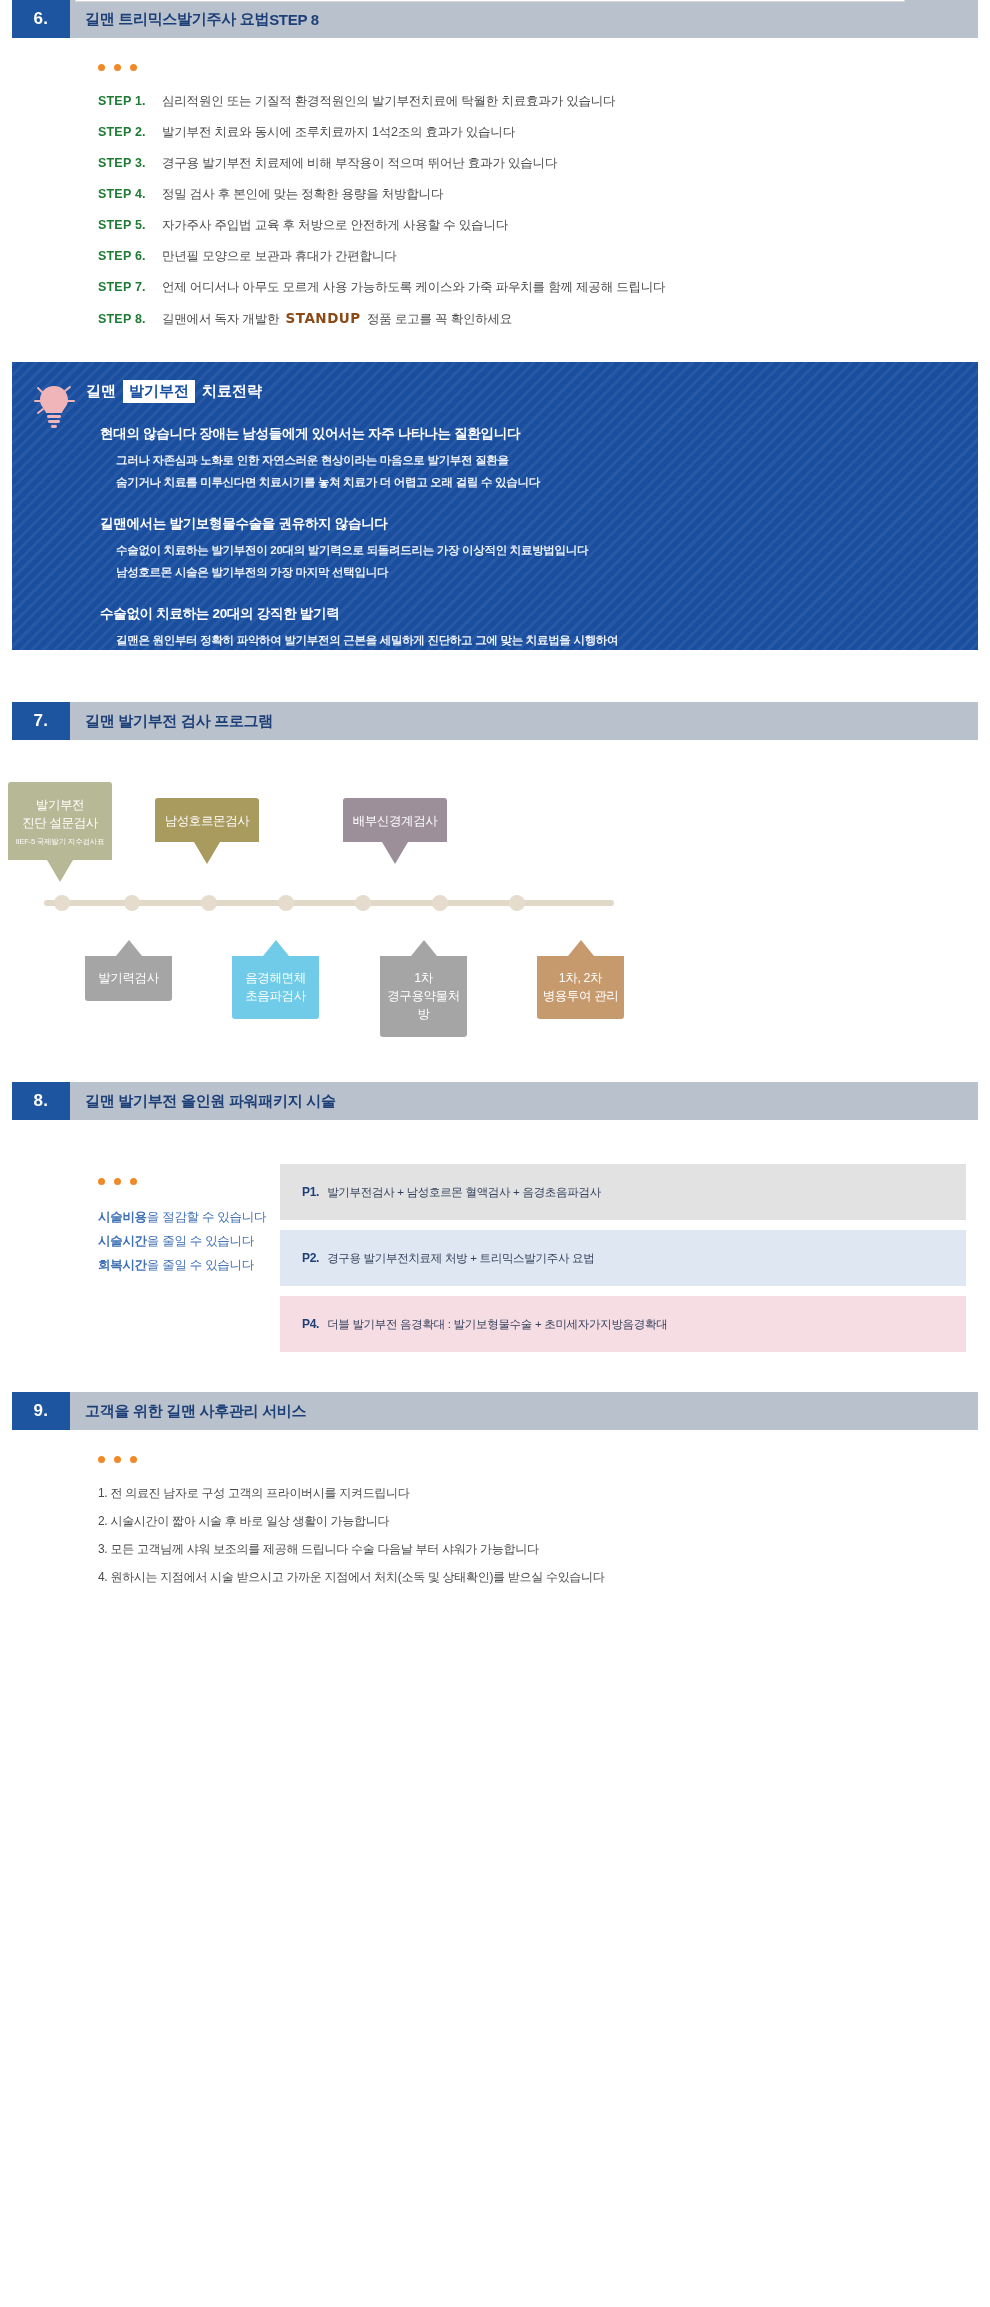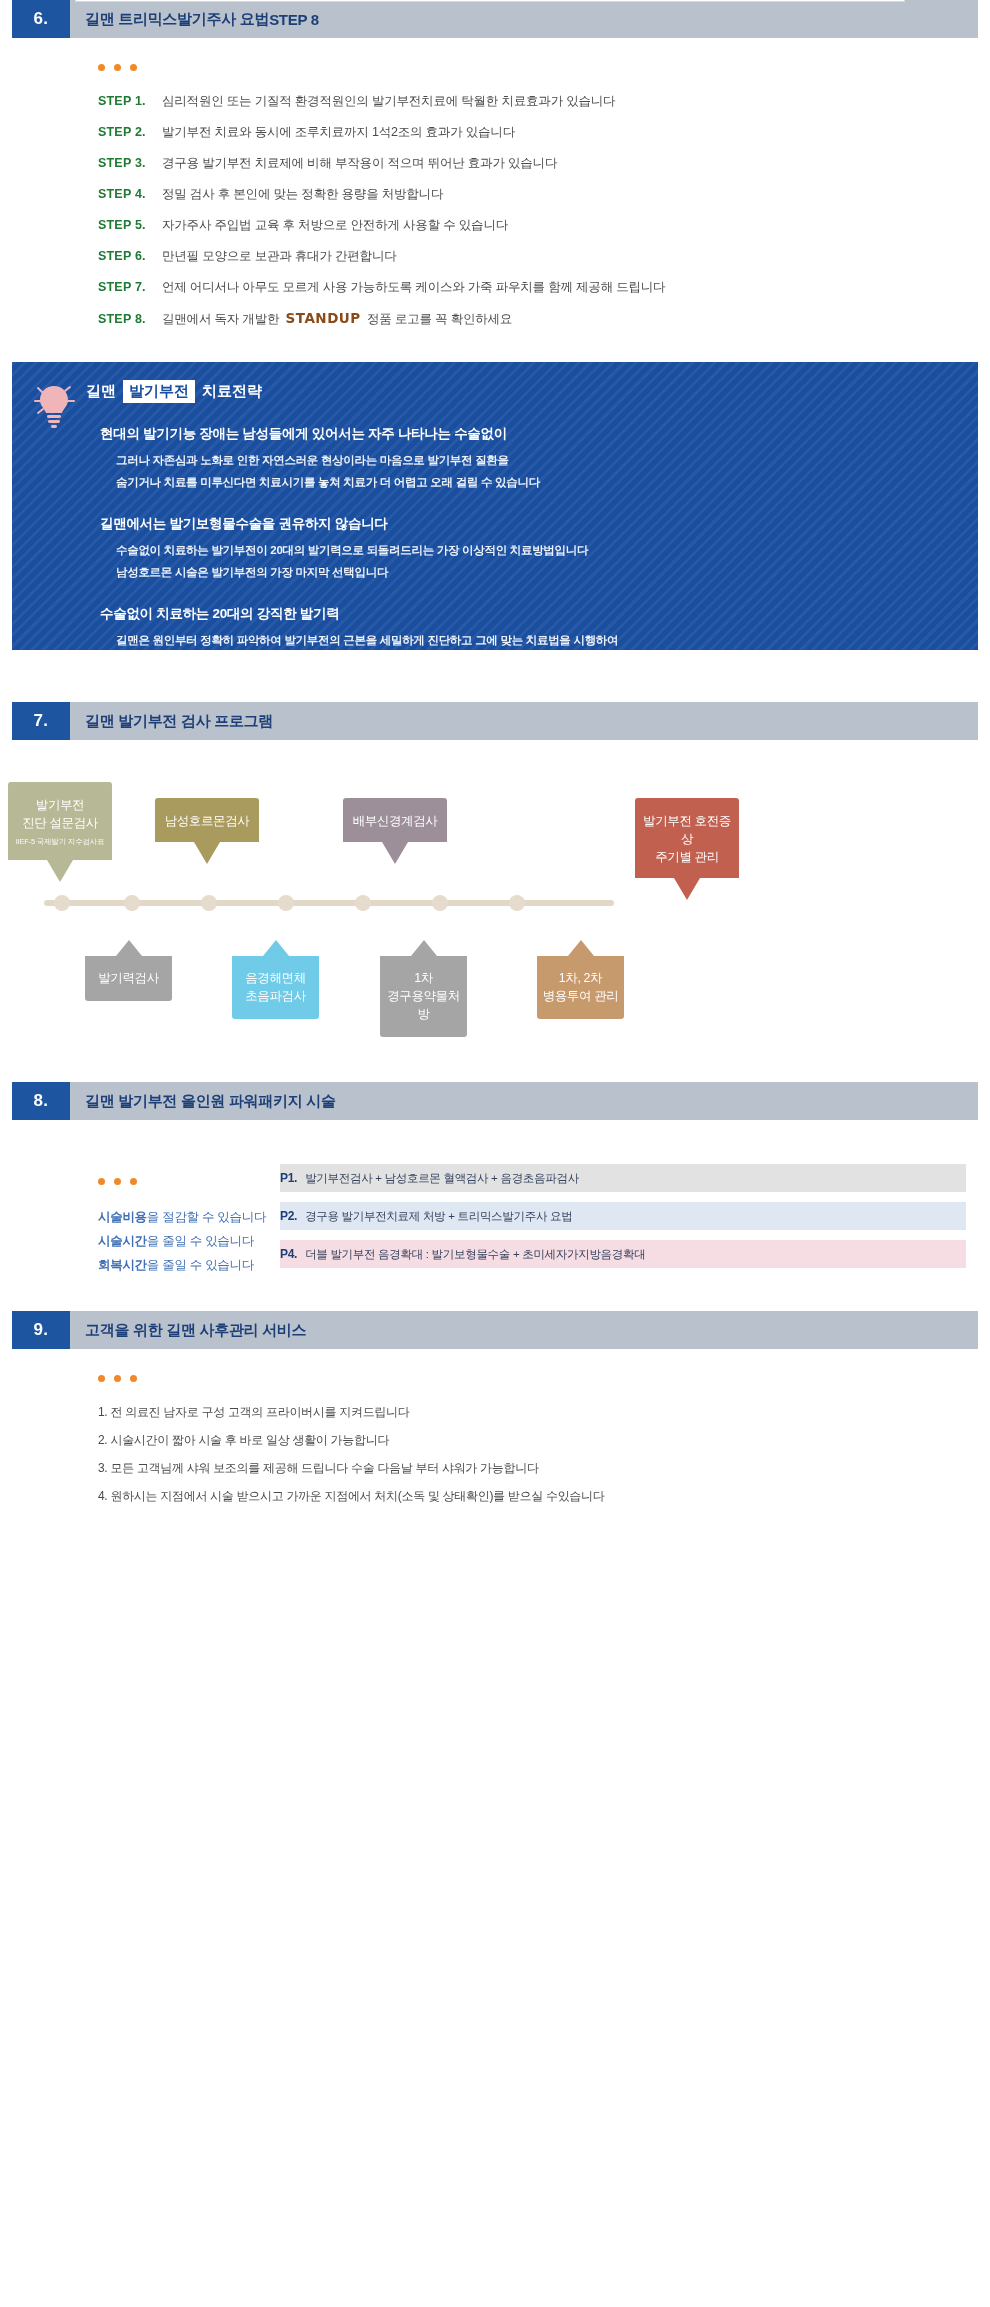--- a/index.html
+++ b/index.html
@@ -97,21 +97,21 @@
   }
   .chip .body{padding:13px 4px 14px 4px;border-radius:0 0 3px 3px;}
 
   
   .pkg-wrap{padding:26px 0 0 98px;display:flex;}
   .pkg-left{width:182px;padding-top:32px;}
   .pkg-left p{margin:0 0 7px 0;font-size:12.5px;color:#3f6fb5;letter-spacing:-.3px;}
   .pkg-left p b{font-weight:bold;}
   .pkg-right{flex:1;padding-right:24px;margin-top:18px;}
   .pkg-row{
-    height:28px;display:flex;align-items:center;
+    height:56px;display:flex;align-items:center;padding-left:22px;
     font-size:11.5px;color:#33415c;margin-bottom:10px;letter-spacing:-.3px;
   }
   .pkg-row b{font-weight:bold;margin-right:8px;color:#1d3f78;font-size:12px;}
 
   
   .after-wrap{padding:26px 0 40px 98px;}
   .after-list{margin-top:22px;}
   .after-list p{margin:0 0 11px 0;font-size:12px;color:#4a4a4a;letter-spacing:-.3px;}
 </style>
 </head>
@@ -185,21 +185,21 @@
       <rect x="14" y="38" width="12" height="3" rx="1.4" fill="#f0b5b8"></rect>
       <rect x="17" y="43" width="6" height="3" rx="1.4" fill="#f0b5b8"></rect>
     </svg>
     <div class="bp-inner">
       <div class="bp-title">
         <span>길맨</span>
         <span class="hl">발기부전</span>
         <span>치료전략</span>
       </div>
       <div class="bp-body" id="strategy-blocks">
-          <p class="bp-h">현대의 발기기능 장애는 남성들에게 있어서는 자주 나타나는 수술없이</p>
+          <p class="bp-h">현대의 않습니다 장애는 남성들에게 있어서는 자주 나타나는 질환입니다</p>
           <p class="bp-s">그러나 자존심과 노화로 인한 자연스러운 현상이라는 마음으로 발기부전 질환을</p>
           <p class="bp-s">숨기거나 치료를 미루신다면 치료시기를 놓쳐 치료가 더 어렵고 오래 걸릴 수 있습니다</p>
           <div class="bp-gap"></div>
           <p class="bp-h">길맨에서는 발기보형물수술을 권유하지 않습니다</p>
           <p class="bp-s">수술없이 치료하는 발기부전이 20대의 발기력으로 되돌려드리는 가장 이상적인 치료방법입니다</p>
           <p class="bp-s">남성호르몬 시술은 발기부전의 가장 마지막 선택입니다</p>
           <div class="bp-gap"></div>
           <p class="bp-h">수술없이 치료하는 20대의 강직한 발기력</p>
           <p class="bp-s">길맨은 원인부터 정확히 파악하여  발기부전의 근본을 세밀하게 진단하고 그에 맞는 치료법을 시행하여</p>
         </div>
@@ -234,27 +234,20 @@
           <div>남성호르몬검사</div>
         </div>
         <div class="tip" style="border-top: 22px solid rgb(169, 154, 93);"></div>
       </div>
       <div class="pennant" style="left: 343px; top: 34px;">
         <div class="body" style="background: rgb(156, 143, 153);">
           <div>배부신경계검사</div>
         </div>
         <div class="tip" style="border-top: 22px solid rgb(156, 143, 153);"></div>
       </div>
-      <div class="pennant" style="left: 635px; top: 34px;">
-        <div class="body" style="background: rgb(194, 96, 79);">
-          <div>발기부전 호전증상</div>
-          <div>주기별 관리</div>
-        </div>
-        <div class="tip" style="border-top: 22px solid rgb(194, 96, 79);"></div>
-      </div>
       <div class="chip" style="left: 85px; top: 176px;">
         <div class="up" style="border-bottom: 16px solid rgb(165, 165, 165);"></div>
         <div class="body" style="background: rgb(165, 165, 165);">
           <div>발기력검사</div>
         </div>
       </div>
       <div class="chip" style="left: 232px; top: 176px;">
         <div class="up" style="border-bottom: 16px solid rgb(111, 203, 232);"></div>
         <div class="body" style="background: rgb(111, 203, 232);">
           <div>음경해면체</div>

